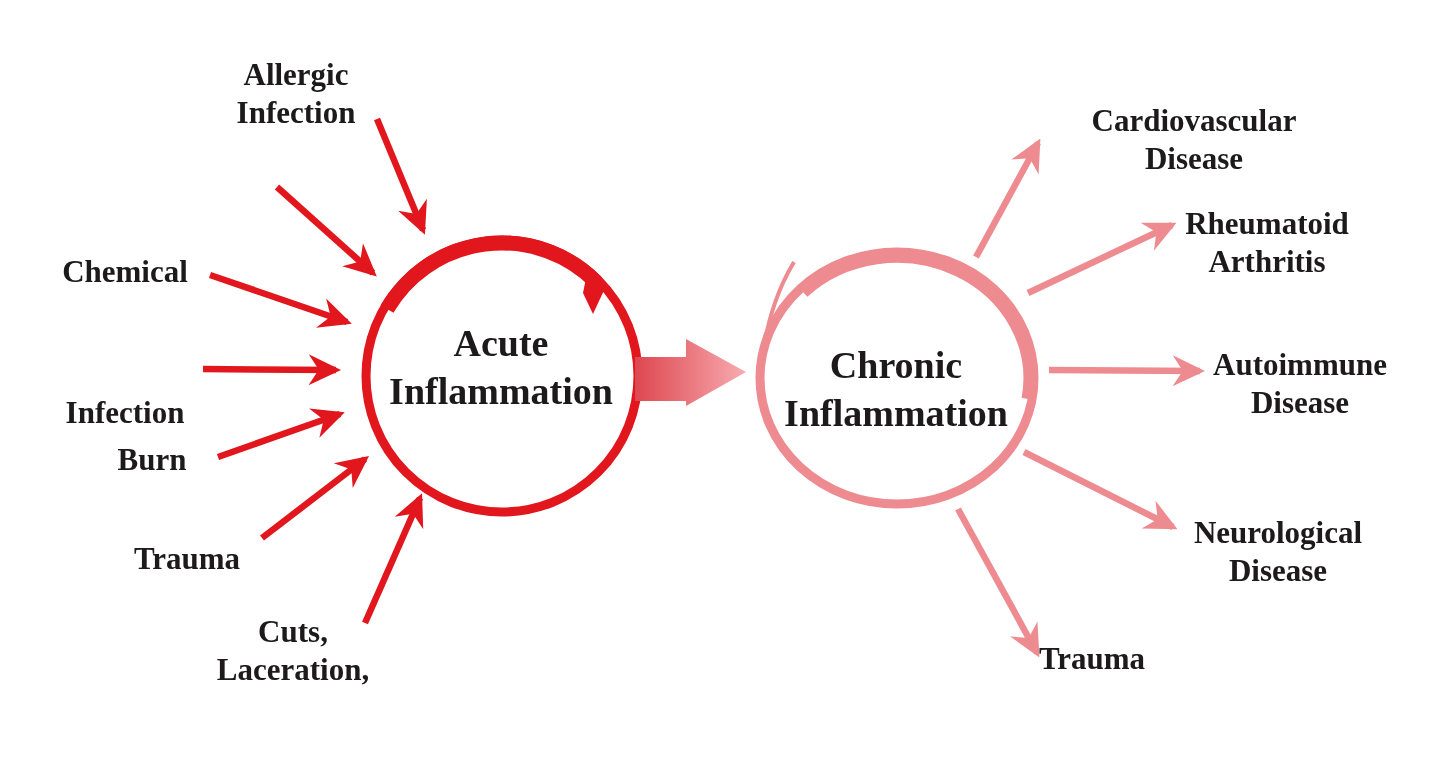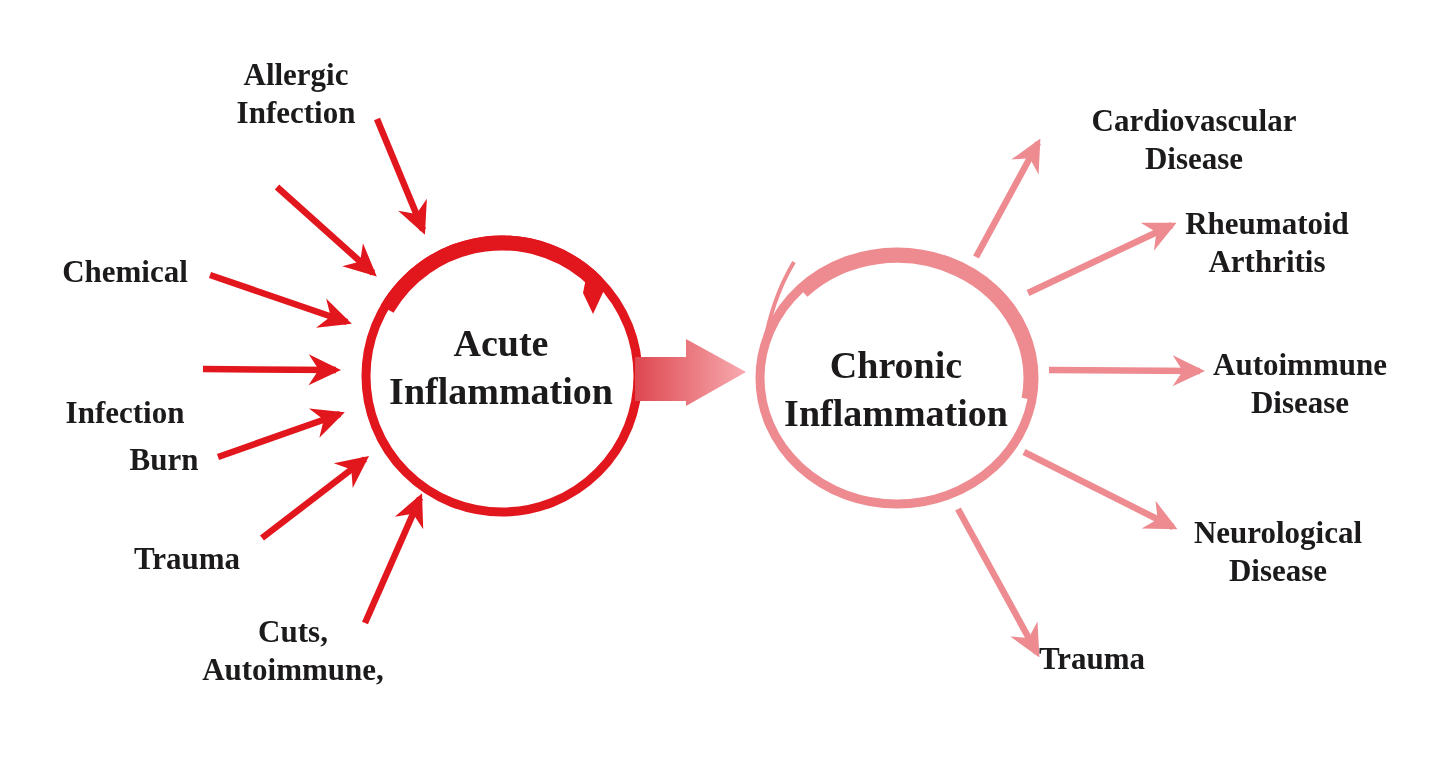--- a/index.html
+++ b/index.html
@@ -80,29 +80,29 @@
   <div class="label lbl-side" style="left:296px; top:94px;">
     <span class="ln">Allergic</span>
     <span class="ln">Infection</span>
   </div>
   <div class="label lbl-side" style="left:125px; top:272px;">
     <span class="ln">Chemical</span>
   </div>
   <div class="label lbl-side" style="left:125px; top:369px;margin-top:44px;">
     <span class="ln">Infection</span>
   </div>
-  <div class="label lbl-side" style="left:152px; top:460px;margin-left:12px;">
+  <div class="label lbl-side" style="left:152px; top:460px;">
     <span class="ln">Burn</span>
   </div>
   <div class="label lbl-side" style="left:187px; top:559px;">
     <span class="ln">Trauma</span>
   </div>
   <div class="label lbl-side" style="left:293px; top:651px;">
     <span class="ln">Cuts,</span>
-    <span class="ln">Autoimmune,</span>
+    <span class="ln">Laceration,</span>
   </div>
 
   <div class="label lbl-node" style="left:501px; top:367px;">
     <span class="ln">Acute</span>
     <span class="ln">Inflammation</span>
   </div>
   <div class="label lbl-node" style="left:896px; top:377px;margin-top:12px;">
     <span class="ln">Chronic</span>
     <span class="ln">Inflammation</span>
   </div>

